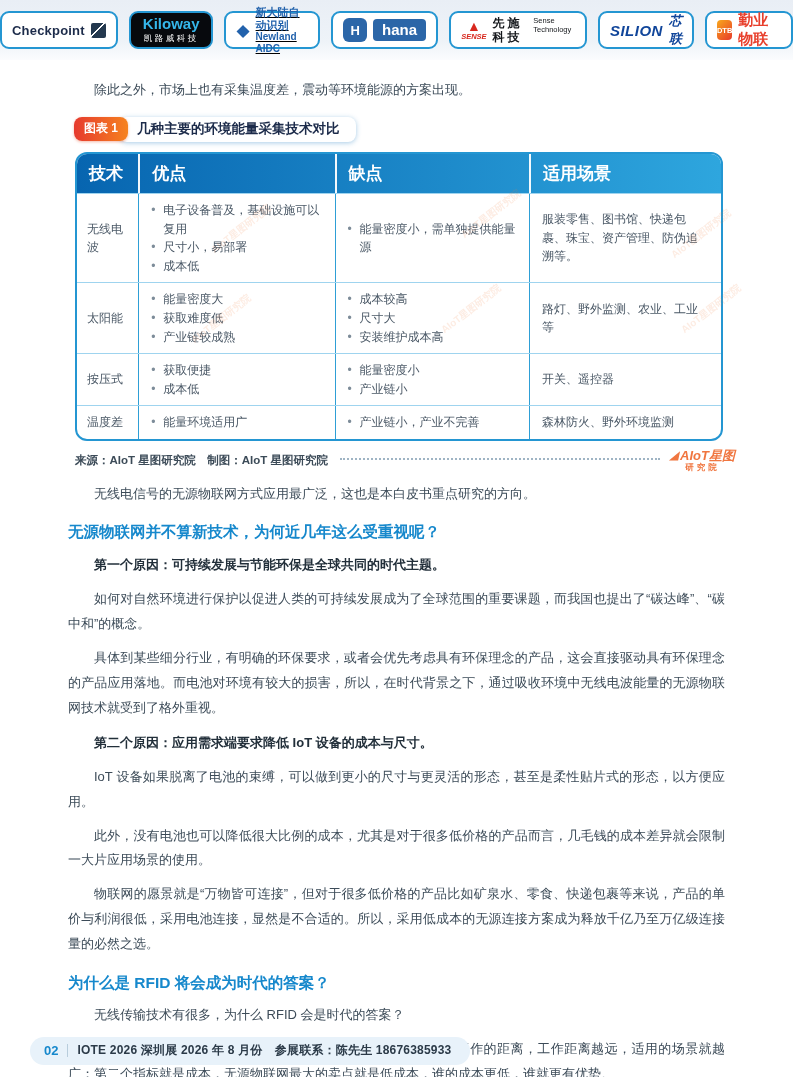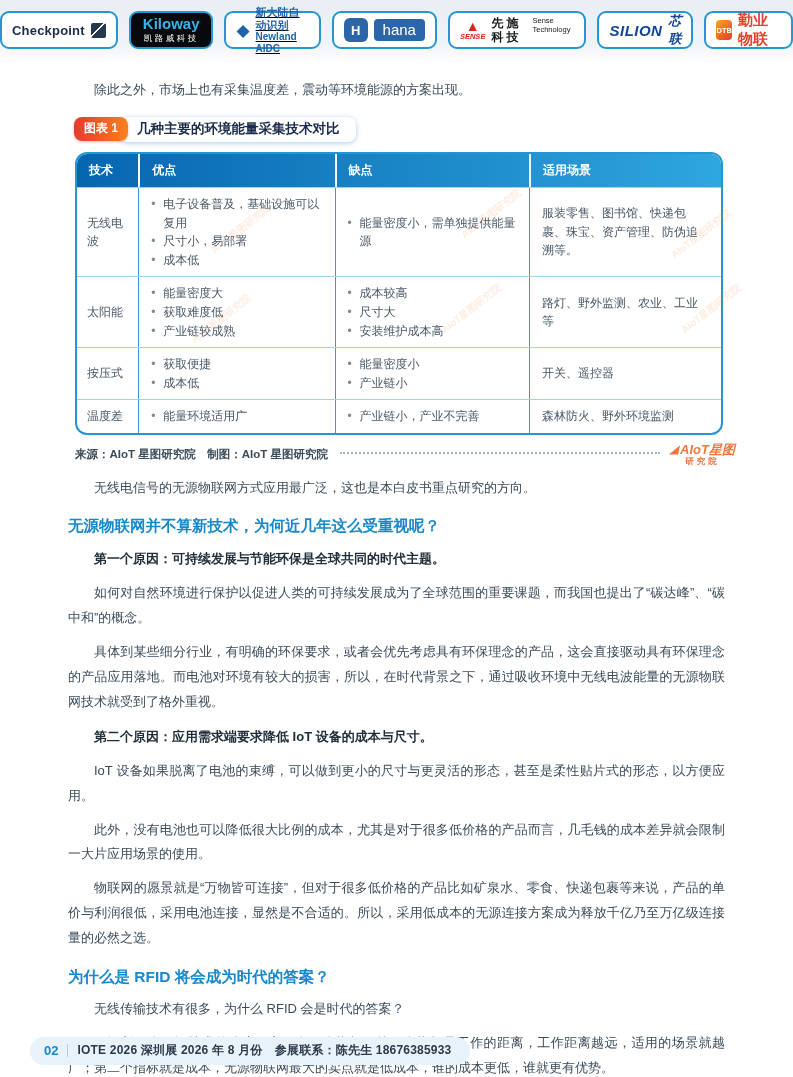--- a/index.html
+++ b/index.html
@@ -18,21 +18,21 @@
     background-color:#24394f; }
   .lb-kiloway { background:#07090d; flex-direction:column; justify-content:center; gap:2px; padding:0 12px; }
   .kw-en { font-size:15px; font-weight:bold; color:#35b6ea; line-height:1.05; }
   .kw-cn { font-size:8.5px; color:#ffffff; letter-spacing:2.5px; line-height:1.1; }
   .nl-diamond { font-size:17px; color:#2262ac; line-height:1; }
   .nl-text { display:flex; flex-direction:column;text-decoration:underline; }
   .nl-cn { font-size:11px; font-weight:bold; color:#2262ac; line-height:1.15; }
   .nl-en { font-size:10px; font-weight:bold; color:#2262ac; line-height:1.15; }
   .hana-ic { width:24px; height:24px; background:#2b66a8; border-radius:6px; color:#fff;
     display:flex; align-items:center; justify-content:center; font-size:13px; font-weight:bold; }
-  .hana-word { background:#2b66a8; border-radius:4px; color:#fff; font-size:15px; font-weight:normal; padding:2px 9px 3px; }
+  .hana-word { background:#2b66a8; border-radius:4px; color:#fff; font-size:15px; font-weight:bold; padding:2px 9px 3px; }
   .sense-mark { display:flex; flex-direction:column; align-items:center; line-height:1; }
   .sense-tri { color:#d8281e; font-size:14px; line-height:.9; }
   .sense-word { color:#d8281e; font-size:7.5px; font-weight:bold; font-style:italic; }
   .sense-text { display:flex; }
   .sense-cn { font-size:12px; font-weight:bold; color:#15181c; letter-spacing:3px; line-height:1.2; }
   .sense-en { font-size:7.5px; color:#15181c; line-height:1.2; }
   .sil-en { font-size:15px; font-weight:900; font-style:italic; color:#10459a; letter-spacing:.5px; }
   .sil-cn { font-size:13px; font-weight:900; font-style:italic; color:#10459a; }
   .dtb-ic { width:20px; height:20px; border-radius:4px; background:linear-gradient(135deg,#f8a81c,#e83a2a);
     color:#fff; font-size:7.5px; font-weight:bold; display:flex; align-items:center; justify-content:center; }
@@ -51,21 +51,21 @@
     font-size:12px; padding:3px 10px 4px; border-radius:8px; position:relative; z-index:2;
     box-shadow:0 1px 3px rgba(230,80,40,.4); }
   .fig-title { background:#ffffff; box-shadow:0 1px 5px rgba(60,140,200,.45); border-radius:8px;
     padding:3px 16px 4px 18px; margin-left:-9px; font-weight:bold; color:#1c2b4a; font-size:13.5px; }
 
   
   .tbl-wrap { position:relative; margin:0 2px 6px 7px; }
   .tbl { border:2px solid #2496d2; border-radius:12px; overflow:hidden; background:#fff; }
   .tr { display:grid; grid-template-columns:9.5% 30.5% 30.2% 29.8%; }
   .tr-head { background:linear-gradient(90deg,#0765b0,#2ea6de); }
-  .th { color:#ffffff; font-weight:bold; font-size:12px; padding:8px 12px; }
+  .th { color:#ffffff; font-weight:bold; font-size:17px; padding:8px 12px; }
   .th + .th { border-left:2px solid rgba(255,255,255,.95); }
   .tr-body { border-top:1.5px solid #9fd4ef; }
   .td { padding:7px 12px; font-size:12px; color:#4a5866; line-height:1.55; }
   .td + .td { border-left:1.5px solid #2e9fd6; }
   .td-tech { display:flex; align-items:center; padding-left:10px; }
   .blist { list-style:none; }
   .blist li { padding-left:12px; position:relative; }
   .blist li::before { content:"•"; position:absolute; left:0; color:#7d8c99; }
   .td-scene { display:flex; align-items:center; }
   .wm { position:absolute; color:#f07c3c; opacity:.14; font-size:10px; font-weight:bold;

